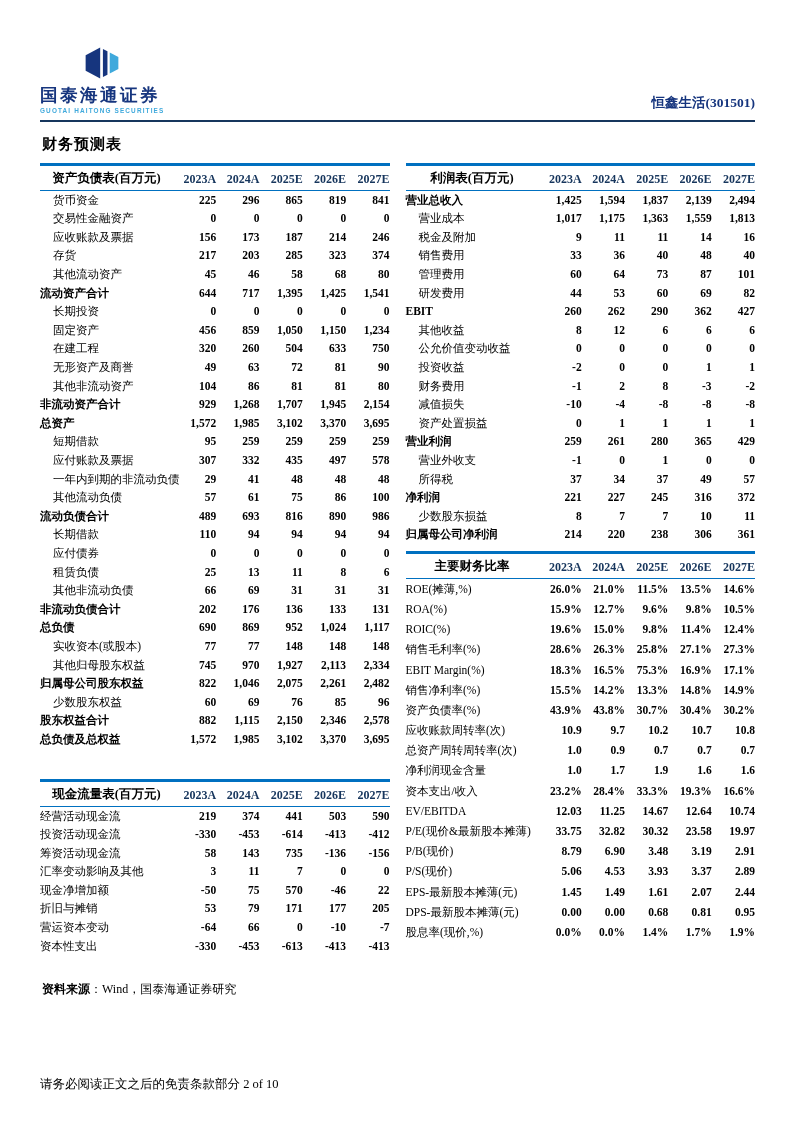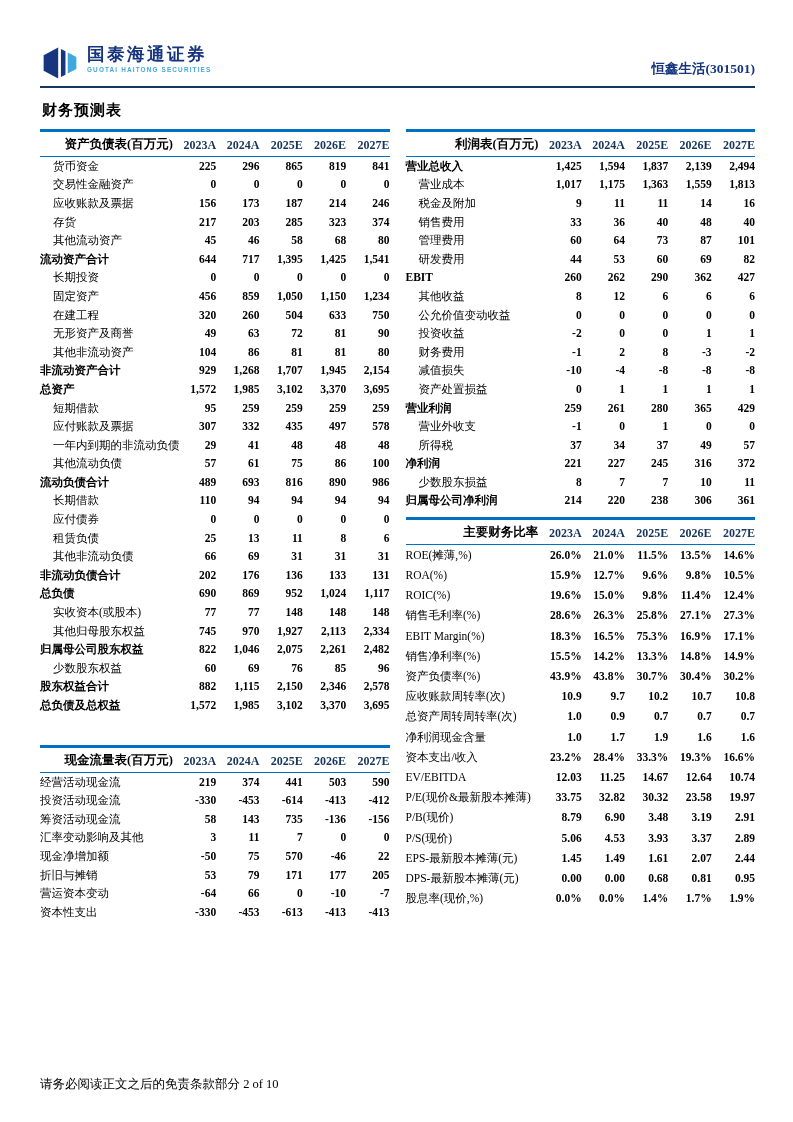--- a/index.html
+++ b/index.html
@@ -8,21 +8,21 @@
     width:793px; height:1122px; position:relative; overflow:hidden;
     font-family:"Liberation Serif","DejaVu Serif",serif; color:#000;
   }
   .page { padding:46px 38px 0 40px; }
 
   
   .header-bar {
     display:flex; justify-content:space-between; align-items:flex-end;
     border-bottom:2.5px solid var(--rule-navy); padding-bottom:6px;
   }
-  .brand { display:flex; align-items:flex-start; gap:7px; }
+  .brand { display:flex; align-items:center; gap:7px;flex-direction:column; }
   .brand svg { display:block; }
   .brand-text { display:flex; flex-direction:column; line-height:1; }
   .brand-cn {
     font-size:17.5px; font-weight:bold; color:var(--brand-navy);
     letter-spacing:2.5px; font-family:"Liberation Sans",sans-serif;
   }
   .brand-en {
     font-size:6.4px; color:var(--logo-light-blue); letter-spacing:1.15px;
     margin-top:3px; font-family:"Liberation Sans",sans-serif; font-weight:bold;
   }
@@ -32,21 +32,21 @@
   .page-title { font-size:15px; font-weight:bold; color:#000; margin:13px 0 9px 2px; letter-spacing:1px; }
 
   
   .columns { display:flex; gap:16px; }
   .col { flex:1 1 0; min-width:0; }
 
   
   .tbl {}
   table.fin { width:100%; border-collapse:collapse; table-layout:fixed; border-top:3px solid var(--accent-blue); }
   table.fin th { border-bottom:1.5px solid var(--accent-blue); padding:4px 0 3px; vertical-align:bottom; }
-  th.t-title { text-align:right; font-size:12.5px; font-weight:bold; color:#000; width:38%; white-space:nowrap; }
+  th.t-title { text-align:center; font-size:12.5px; font-weight:bold; color:#000; width:38%; white-space:nowrap; }
   th.t-year  { text-align:right; font-size:12px; font-weight:bold; color:var(--header-text-navy); width:12.4%; }
   table.fin td { padding:1.8px 0; line-height:15px; vertical-align:middle; }
   td.t-label { text-align:left; font-size:11.5px; white-space:nowrap; overflow:visible; }
   td.t-label.ind { padding-left:13px; }
   td.t-label.b { font-weight:bold; }
   td.t-val { text-align:right; font-size:11.5px; font-weight:bold; }
   .tall table.fin td { padding:2.6px 0; }
 
   .mt-cash { margin-top:30px; }
   .mt-ratio { margin-top:7px; }
@@ -413,20 +413,23 @@
                 <td class="t-label">资本性支出</td>
                 <td class="t-val">-330</td>
                 <td class="t-val">-453</td>
                 <td class="t-val">-613</td>
                 <td class="t-val">-413</td>
                 <td class="t-val">-413</td>
               </tr>
             </tbody>
           </table>
         </div>
+      <div class="source-note">
+        <span class="source-label">资料来源</span><span>：Wind，国泰海通证券研究</span>
+      </div>
     </div>
     <div class="col">
       <div class="tbl">
           <table class="fin">
             <thead>
               <tr>
                 <th class="t-title">利润表(百万元)</th>
                 <th class="t-year">2023A</th>
                 <th class="t-year">2024A</th>
                 <th class="t-year">2025E</th>

